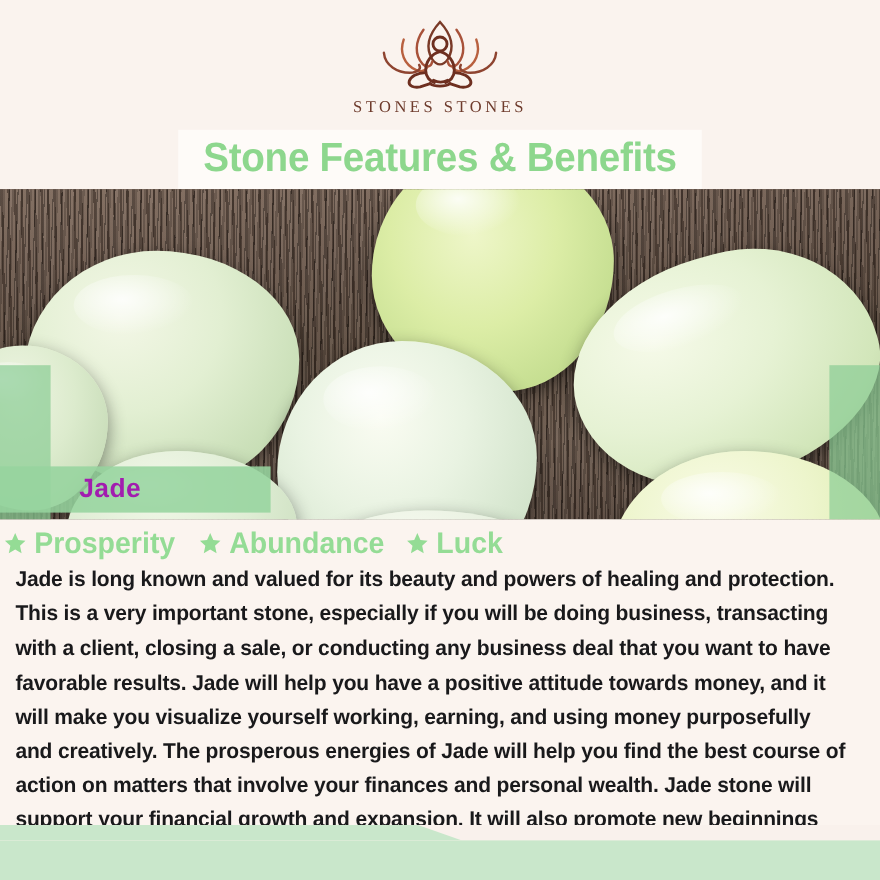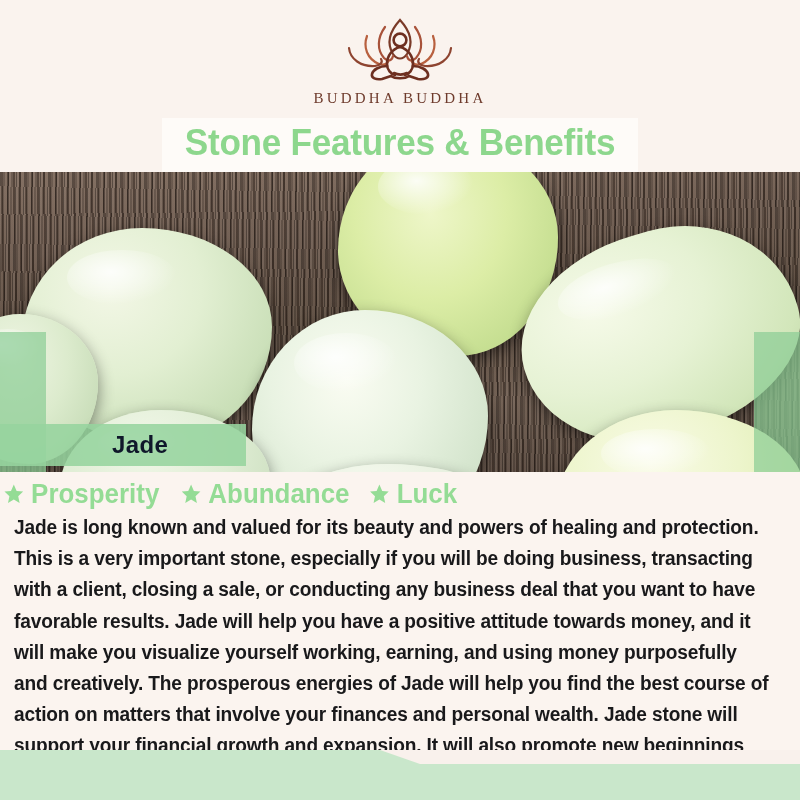--- a/index.html
+++ b/index.html
@@ -94,22 +94,22 @@
   .rail.left  { left:0; }
   .rail.right { right:0; }
 
   
   .jade-band {
     position:absolute; left:0; top:424px; width:246px; height:42px;
     background:rgba(150,212,158,0.88);
     display:flex; align-items:center;
   }
   .jade-label {
-    margin-left:112px;
-    color:#0f172a;
+    margin-left:72px;
+    color:#a21caf;
     font-size:24px;
     font-weight:bold;
     letter-spacing:0.4px;
   }
 
   
   .benefits {
     position:absolute; left:0; top:476px; width:800px; height:36px;
     display:flex; align-items:center; justify-content:flex-start;
     gap:14px;
@@ -173,21 +173,21 @@
         <g fill="none" stroke="#6E2F20" stroke-width="2.6" stroke-linecap="round" stroke-linejoin="round">
           <circle cx="75" cy="26" r="6.4"></circle>
           <path d="M75 33 C67 35 62 42 62 50 C62 56 66 60 70 61"></path>
           <path d="M75 33 C83 35 88 42 88 50 C88 56 84 60 80 61"></path>
           <path d="M62 52 C54 52 48 56 47 60 C46 64 51 66 57 65 L66 62"></path>
           <path d="M88 52 C96 52 102 56 103 60 C104 64 99 66 93 65 L84 62"></path>
           <path d="M66 62 C70 65 80 65 84 62"></path>
           <path d="M69 59 C73 61 78 61 82 59"></path>
         </g>
       </svg>
-      <div class="brand-name">BUDDHA BUDDHA</div>
+      <div class="brand-name">STONES STONES</div>
     </div>
 
     <div class="title-plate"></div>
     <div class="title-text">Stone Features &amp; Benefits</div>
   </div>
 
   <div class="photo">
     <div class="wood"></div>
 
     <div class="stone" style="left:22px;top:56px;width:250px;height:215px;

